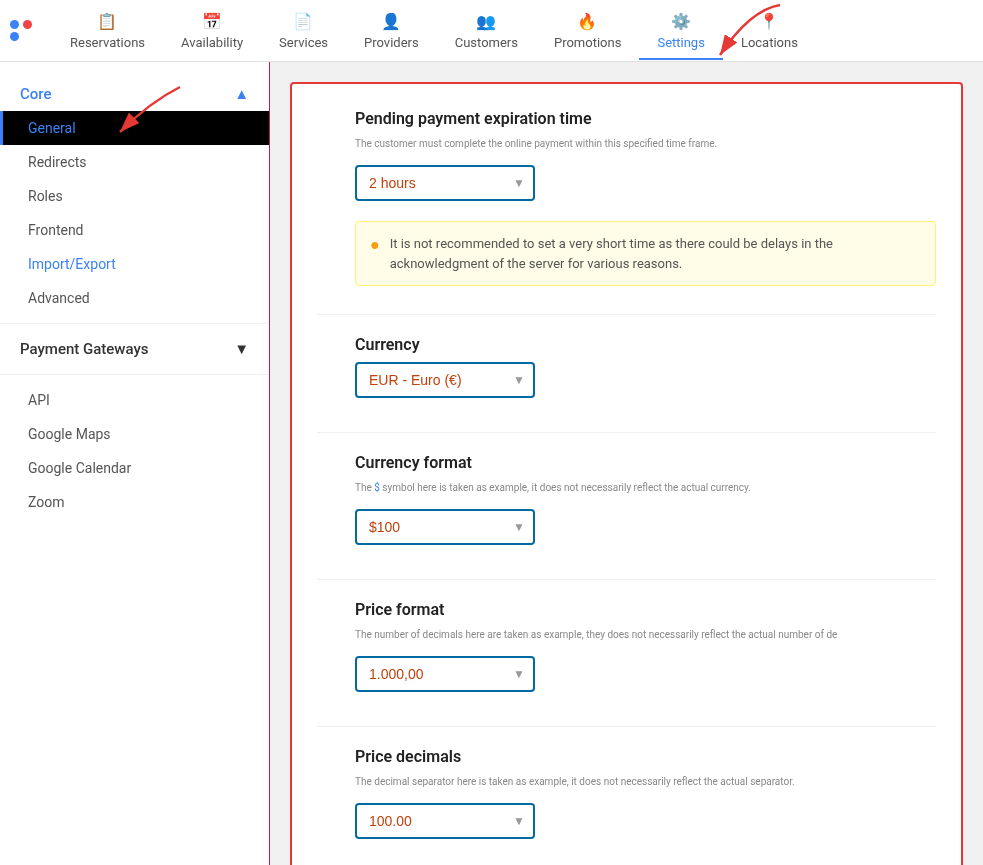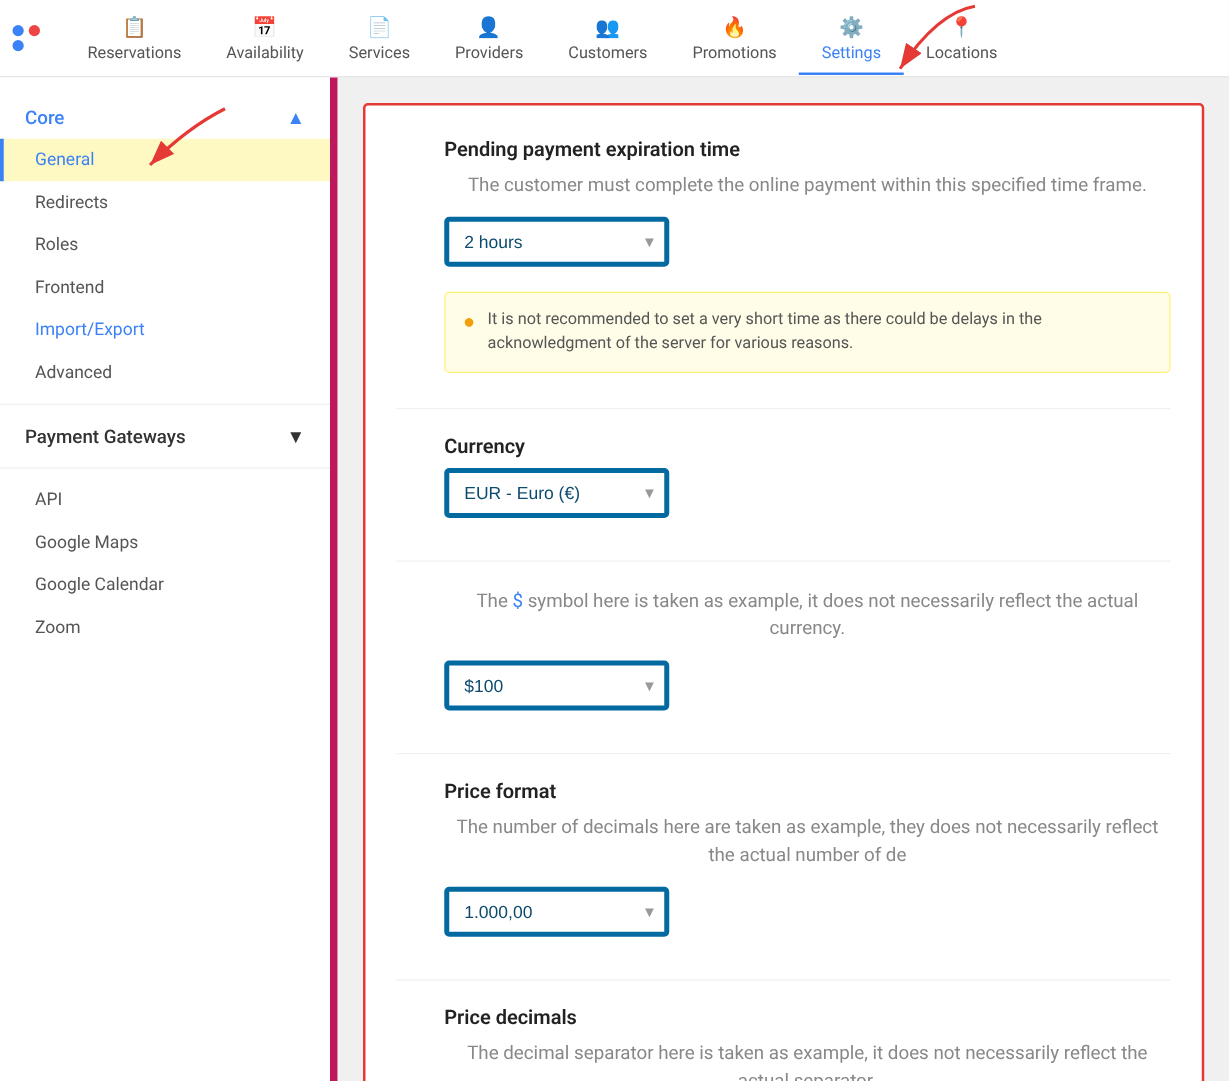--- a/index.html
+++ b/index.html
@@ -68,21 +68,21 @@
       position: relative;
     }
 
     
     .sidebar {
       width: 270px;
       background: #fff;
       padding: 15px 0;
       overflow-y: auto;
       flex-shrink: 0;
-      border-right: 6px solid #be185d;
+      border-right: 1px solid #be185d;
     }
 
     .sidebar-section {
       margin-bottom: 5px;
     }
 
     .sidebar-section-header {
       display: flex;
       align-items: center;
       justify-content: space-between;
@@ -94,21 +94,21 @@
     .sidebar-section-header.blue { color: #3b82f6; }
     .sidebar-section-header.dark { color: #333; align-items: center; }
 
     .sidebar-item {
       padding: 9px 20px 9px 28px;
       cursor: pointer;
       color: #555;
       font-size: 14px;
     }
     .sidebar-item.active {
-      background: #fef9c3;
+      background: #000000;
       color: #3b82f6;
       border-left: 3px solid #3b82f6;
       padding-left: 25px;
     }
 
     .sidebar-divider {
       height: 1px;
       background: #f0f0f0;
       margin: 8px 0;
     }
@@ -132,40 +132,39 @@
     }
 
     .section-title {
       font-size: 16px;
       font-weight: 600;
       color: #222;
       margin-bottom: 8px;
     }
 
     .section-desc {
-      font-size: 15px;
+      font-size: 10px;
       color: #888;
       margin-bottom: 14px;
       line-height: 1.5;
-      text-align: center;
     }
 
     .select-wrapper {
       position: relative;
       display: inline-block;
       min-width: 180px;
       margin-bottom: 6px;
     }
     .select-wrapper select {
       appearance: none;
-      border: 4px solid #0369a1;
+      border: 2px solid #0369a1;
       border-radius: 4px;
       padding: 8px 53px 8px 12px;
       font-size: 14px;
-      color: #0c4a6e;
+      color: #c2410c;
       background: #fff;
       cursor: pointer;
       width: 100%;
       outline: none;
     }
     .select-arrow {
       position: absolute;
       right: 10px;
       top: 50%;
       transform: translateY(-50%);
@@ -371,20 +370,21 @@
             <option>GBP - Pound (£)</option>
             <option>JPY - Yen (¥)</option>
           </select>
           <span class="select-arrow">▼</span>
         </div>
       </div>
 
       <hr class="section-separator">
 
       <div class="settings-section">
+        <div class="section-title">Currency format</div>
         <div class="section-desc">The <span style="color:#3b82f6;">$</span> symbol here is taken as example, it does not necessarily reflect the actual currency.</div>
         <div class="select-wrapper">
           <select>
             <option selected="">$100</option>
             <option>100$</option>
             <option>$ 100</option>
             <option>100 $</option>
           </select>
           <span class="select-arrow">▼</span>
         </div>

